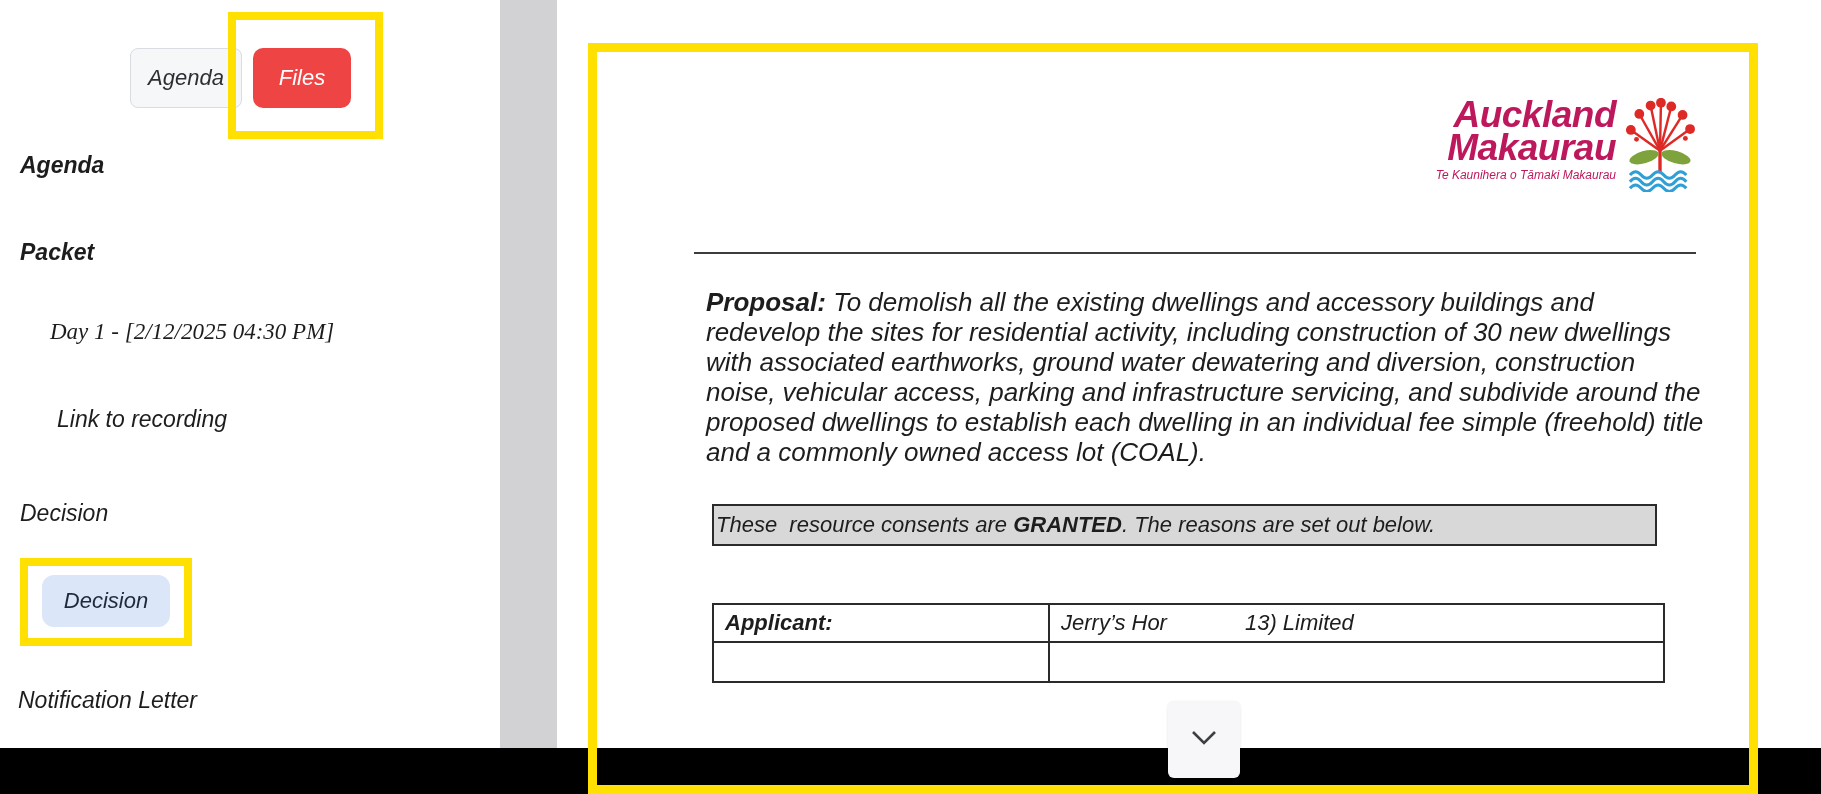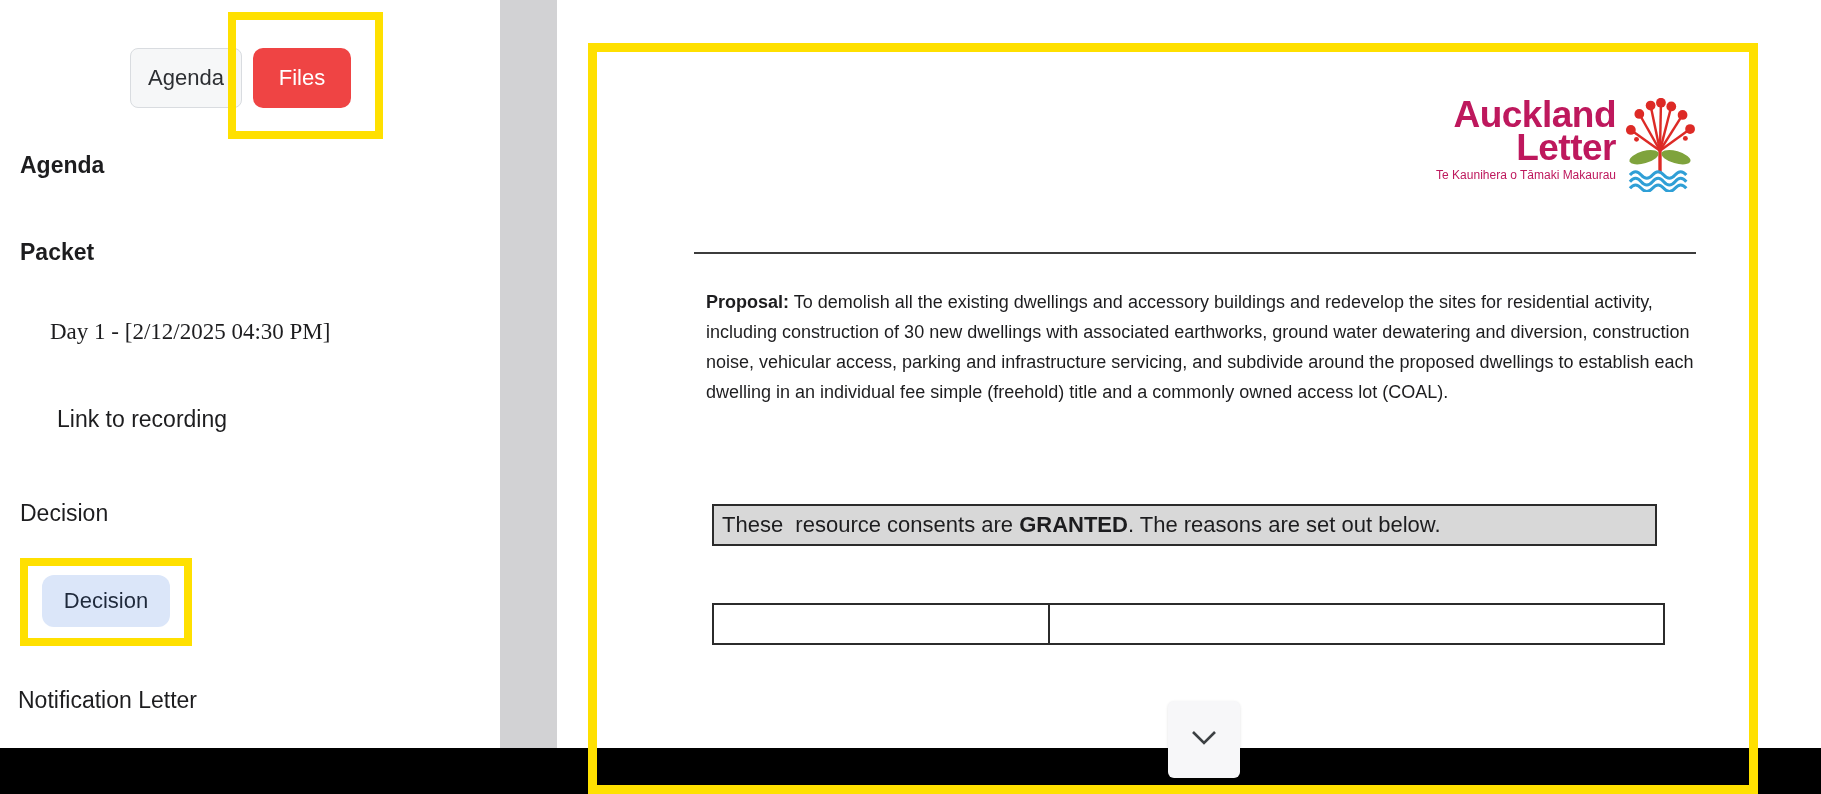--- a/index.html
+++ b/index.html
@@ -1,19 +1,19 @@
 <!DOCTYPE html>
 <html><head>
 <meta charset="utf-8">
 <style>
   * { margin:0; padding:0; box-sizing:border-box; }
   html,body { width:1821px; height:794px; background:#fff; overflow:hidden;
               font-family:"Liberation Sans", sans-serif; color:#1d1d1f; }
   .abs { position:absolute; }
-  #stage { position:relative; width:1821px; height:794px; background:#fff; }
+  #stage { position:relative; width:1821px; height:794px; background:#fff;font-style:italic; }
 
   
   .tab-btn { display:flex; align-items:center; justify-content:center;
              font-size:22px; cursor:pointer; }
   #tab-agenda { left:130px; top:48px; width:112px; height:60px;
                 background:#f6f7f8; border:1px solid #d9dce0; border-radius:8px;
                 color:#2d2f33; z-index:2; }
   #tab-files  { left:253px; top:48px; width:98px; height:60px;
                 background:#ef4444; border-radius:10px; color:#fff; z-index:3; }
   .side-head  { font-weight:bold; font-size:23px; }
@@ -31,24 +31,24 @@
   #doc-title { left:694px; top:82px; z-index:2; }
   #doc-title .tline { font-weight:bold; font-size:37px; line-height:40px;
                       transform:scaleX(0.9); transform-origin:left; color:#111;
                       white-space:nowrap; }
   #logo { left:1398px; top:98px; width:300px; display:flex; align-items:flex-start; z-index:2; }
   #logo .ltext { width:218px; text-align:right; color:#be185d; }
   #logo .lname { font-weight:bold; font-size:37px; line-height:33px; letter-spacing:-0.5px; }
   #logo .ltag  { font-size:12px; margin-top:4px; white-space:nowrap; }
   #logo svg { margin-left:6px; }
   #doc-hr { left:694px; top:252px; width:1002px; height:2px; background:#3c3c3c; z-index:2; }
-  #proposal { left:706px; top:287px; width:1000px; font-size:18px; line-height:30px; z-index:2; }
+  #proposal { left:706px; top:287px; width:1000px; font-size:26px; line-height:30px; z-index:2; }
   #granted-box { left:712px; top:504px; width:945px; height:42px; background:#d8d8d8;
                  border:2px solid #2b2b2b; display:flex; align-items:center;
-                 padding-left:8px; font-size:22px; white-space:pre-wrap; z-index:2; }
+                 padding-left:2px; font-size:22px; white-space:pre-wrap; z-index:2; }
   #consent-table { left:712px; top:603px; width:953px; border-collapse:collapse;
                    position:absolute; z-index:2; font-size:22px; table-layout:fixed; }
   #consent-table td { border:2px solid #2b2b2b; padding:4px 11px; vertical-align:top;
                       line-height:28px; }
   #consent-table td.lab { font-weight:bold; width:336px; }
   .applicant-cell { display:flex; }
   .applicant-gap { width:78px; flex:0 0 auto; }
 
   
   #black-bar { left:0; top:748px; width:1821px; height:46px; background:#000; z-index:6; }
@@ -82,21 +82,21 @@
     <span>Decision</span>
   </div>
   <div class="abs side-item" style="left:18px; top:687px;">Notification Letter</div>
 
   <div class="abs" id="gray-strip"></div>
 
 
   <div class="abs" id="logo">
     <div class="ltext">
       <div class="lname">Auckland</div>
-      <div class="lname">Letter</div>
+      <div class="lname">Makaurau</div>
       <div class="ltag">Te Kaunihera o Tāmaki Makaurau</div>
     </div>
     <span>
       <svg viewBox="0 0 80 100" width="76" height="94">
         <g stroke="#dd2a26" stroke-width="2.6" fill="none">
           <path d="M40,56 L9,34"></path>
             <path d="M40,56 L18,17"></path>
             <path d="M40,56 L30,8"></path>
           <path d="M40,56 L41,5"></path>
             <path d="M40,56 L52,9"></path>
@@ -128,20 +128,30 @@
 
   <div class="abs" id="doc-hr"></div>
 
   <div class="abs" id="proposal"><b>Proposal:</b><span> To demolish all the existing dwellings and accessory buildings and redevelop the sites for residential activity, including construction of 30 new dwellings with associated earthworks, ground water dewatering and diversion, construction noise, vehicular access, parking and infrastructure servicing, and subdivide around the proposed dwellings to establish each dwelling in an individual fee simple (freehold) title and a commonly owned access lot (COAL).</span></div>
 
   <div class="abs" id="granted-box"><span>These  resource consents are </span><b>GRANTED</b><span>. The reasons are set out below.</span></div>
 
   <table id="consent-table">
     <tbody>
     <tr>
+      <td class="lab">Applicant:</td>
+      <td>
+        <div class="applicant-cell">
+          <span>Jerry’s Hor</span>
+          <span class="applicant-gap"></span>
+          <span>13) Limited</span>
+        </div>
+      </td>
+    </tr>
+    <tr>
       <td class="lab" style="height:40px;"></td>
       <td></td>
     </tr>
   </tbody>
     </table>
 
   <div class="abs" id="black-bar"></div>
 
   <div class="abs" id="chevron-btn">
     <span>

